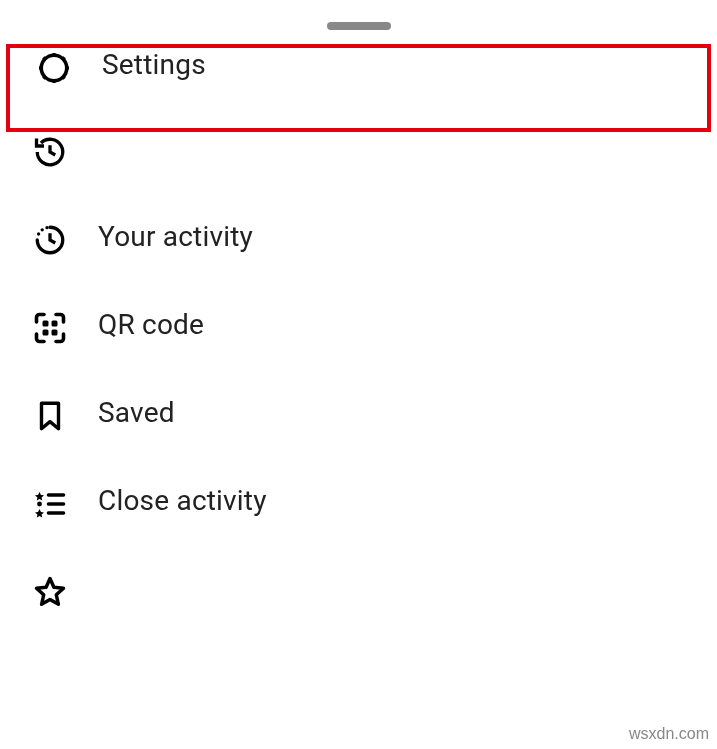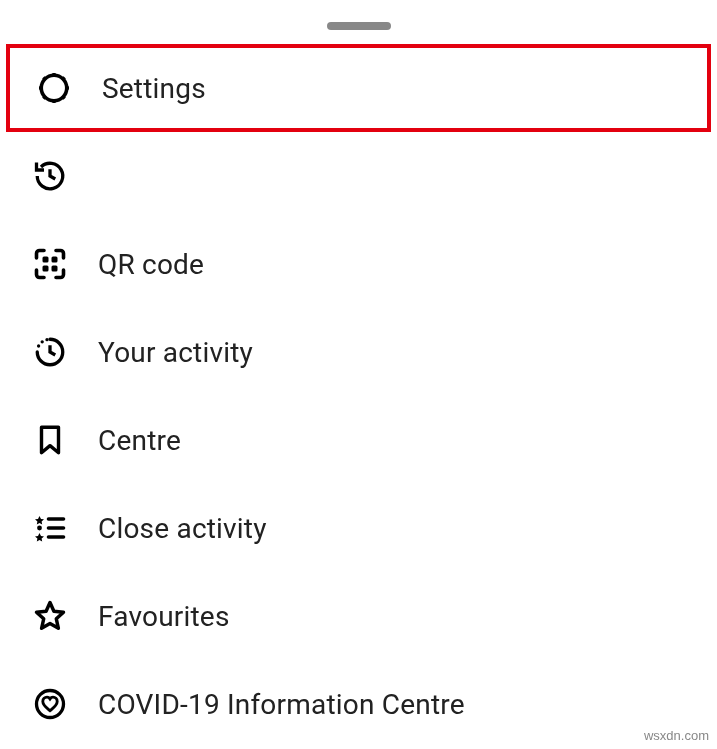--- a/index.html
+++ b/index.html
@@ -26,21 +26,21 @@
       background: #888;
       border-radius: 4px;
       margin: 0 auto 14px auto;
     }
     .menu {
       display: flex;
       flex-direction: column;
     }
     .menu-item {
       display: flex;
-      align-items: center;
+      align-items: flex-start;
       height: 88px;
       padding-left: 30px;
       cursor: pointer;
       color: #222;
     }
     .menu-item.highlight {
       border: 4px solid #e3000f;
       margin: 0 6px 0 6px;
       padding-left: 24px;
       height: 88px;
@@ -57,21 +57,21 @@
     .icon svg { display: block; }
     .label {
       font-size: 28px;
       color: #222;
       letter-spacing: 0.2px;
     }
     .watermark {
       position: absolute;
       right: 8px;
       bottom: 6px;
-      font-size: 13px;
+      font-size: 16px;
       color: #888;
       font-family: Arial, sans-serif;
     }
   </style>
 </head>
 <body>
 
 <div class="sheet">
   <div class="drag-handle"></div>
 
@@ -101,54 +101,54 @@
         <svg viewBox="0 0 24 24" width="36" height="36" fill="none" stroke="#000" stroke-width="2.2">
           <path d="M3.5 12a8.5 8.5 0 1 0 2.5-6"></path>
           <polyline points="3,3 3,8 8,8" fill="none"></polyline>
           <polyline points="12,7.5 12,12 15.5,14" fill="none"></polyline>
         </svg>
       </span>
     </div>
 
     <div class="menu-item">
       <span class="icon">
+        <svg viewBox="0 0 24 24" width="36" height="36" fill="none" stroke="#000" stroke-width="2.2">
+          <path d="M12 3.5 A8.5 8.5 0 1 1 3.5 12" stroke-linecap="round"></path>
+          <circle cx="4.4" cy="8" r="1.1" fill="#000" stroke="none"></circle>
+          <circle cx="6.8" cy="5.2" r="1.1" fill="#000" stroke="none"></circle>
+          <circle cx="10" cy="3.8" r="1.1" fill="#000" stroke="none"></circle>
+          <polyline points="12,7.5 12,12 15.5,14" fill="none"></polyline>
+        </svg>
+      </span>
+      <span class="label">Your activity</span>
+    </div>
+
+    <div class="menu-item">
+      <span class="icon">
         <svg viewBox="0 0 24 24" width="36" height="36" fill="none" stroke="#000" stroke-width="2.4" stroke-linecap="round">
           <path d="M8 3 H5 a2 2 0 0 0 -2 2 v3"></path>
           <path d="M16 3 H19 a2 2 0 0 1 2 2 v3"></path>
           <path d="M3 16 v3 a2 2 0 0 0 2 2 h3"></path>
           <path d="M21 16 v3 a2 2 0 0 1 -2 2 h-3"></path>
           <rect x="7" y="7" width="4" height="4" rx="1" fill="#000" stroke="none"></rect>
           <rect x="13" y="7" width="4" height="4" rx="1" fill="#000" stroke="none"></rect>
           <rect x="7" y="13" width="4" height="4" rx="1" fill="#000" stroke="none"></rect>
           <rect x="13" y="13" width="4" height="4" rx="1" fill="#000" stroke="none"></rect>
         </svg>
       </span>
       <span class="label">QR code</span>
     </div>
 
     <div class="menu-item">
       <span class="icon">
-        <svg viewBox="0 0 24 24" width="36" height="36" fill="none" stroke="#000" stroke-width="2.2">
-          <path d="M12 3.5 A8.5 8.5 0 1 1 3.5 12" stroke-linecap="round"></path>
-          <circle cx="4.4" cy="8" r="1.1" fill="#000" stroke="none"></circle>
-          <circle cx="6.8" cy="5.2" r="1.1" fill="#000" stroke="none"></circle>
-          <circle cx="10" cy="3.8" r="1.1" fill="#000" stroke="none"></circle>
-          <polyline points="12,7.5 12,12 15.5,14" fill="none"></polyline>
-        </svg>
-      </span>
-      <span class="label">Your activity</span>
-    </div>
-
-    <div class="menu-item">
-      <span class="icon">
         <svg viewBox="0 0 24 24" width="34" height="34" fill="none" stroke="#000" stroke-width="2.4" stroke-linejoin="round">
           <path d="M6 3 H18 V21 L12 16 L6 21 Z"></path>
         </svg>
       </span>
-      <span class="label">Centre</span>
+      <span class="label">Saved</span>
     </div>
 
     <div class="menu-item">
       <span class="icon">
         <svg viewBox="0 0 24 24" width="36" height="36" fill="#000" stroke="#000" stroke-width="2.4" stroke-linecap="round">
           <path d="M5 4 L6 6 L8 6.2 L6.4 7.6 L6.8 9.6 L5 8.6 L3.2 9.6 L3.6 7.6 L2 6.2 L4 6 Z" stroke="none"></path>
           <line x1="11" y1="6" x2="21" y2="6" fill="none"></line>
           <line x1="11" y1="12" x2="21" y2="12" fill="none"></line>
           <line x1="11" y1="18" x2="21" y2="18" fill="none"></line>
           <circle cx="5" cy="12" r="1.6" stroke="none"></circle>
@@ -157,29 +157,19 @@
       </span>
       <span class="label">Close activity</span>
     </div>
 
     <div class="menu-item">
       <span class="icon">
         <svg viewBox="0 0 24 24" width="36" height="36" fill="none" stroke="#000" stroke-width="2.3" stroke-linejoin="round">
           <path d="M12 3 L14.6 8.8 L21 9.5 L16.2 13.9 L17.6 20.2 L12 17 L6.4 20.2 L7.8 13.9 L3 9.5 L9.4 8.8 Z"></path>
         </svg>
       </span>
-      <span class="label">Favourites</span>
     </div>
 
-    <div class="menu-item">
-      <span class="icon">
-        <svg viewBox="0 0 24 24" width="36" height="36" fill="none" stroke="#000" stroke-width="2.2">
-          <circle cx="12" cy="12" r="9"></circle>
-          <path d="M12 16.5 C10 14.8 7.2 12.8 7.2 10.3 C7.2 8.6 8.5 7.4 10 7.4 C11 7.4 11.6 8 12 8.6 C12.4 8 13 7.4 14 7.4 C15.5 7.4 16.8 8.6 16.8 10.3 C16.8 12.8 14 14.8 12 16.5 Z" stroke-width="1.9"></path>
-        </svg>
-      </span>
-      <span class="label">COVID-19 Information Centre</span>
-    </div>
 
   </div>
 </div>
 
 <div class="watermark">wsxdn.com</div>
 
 </body></html>

